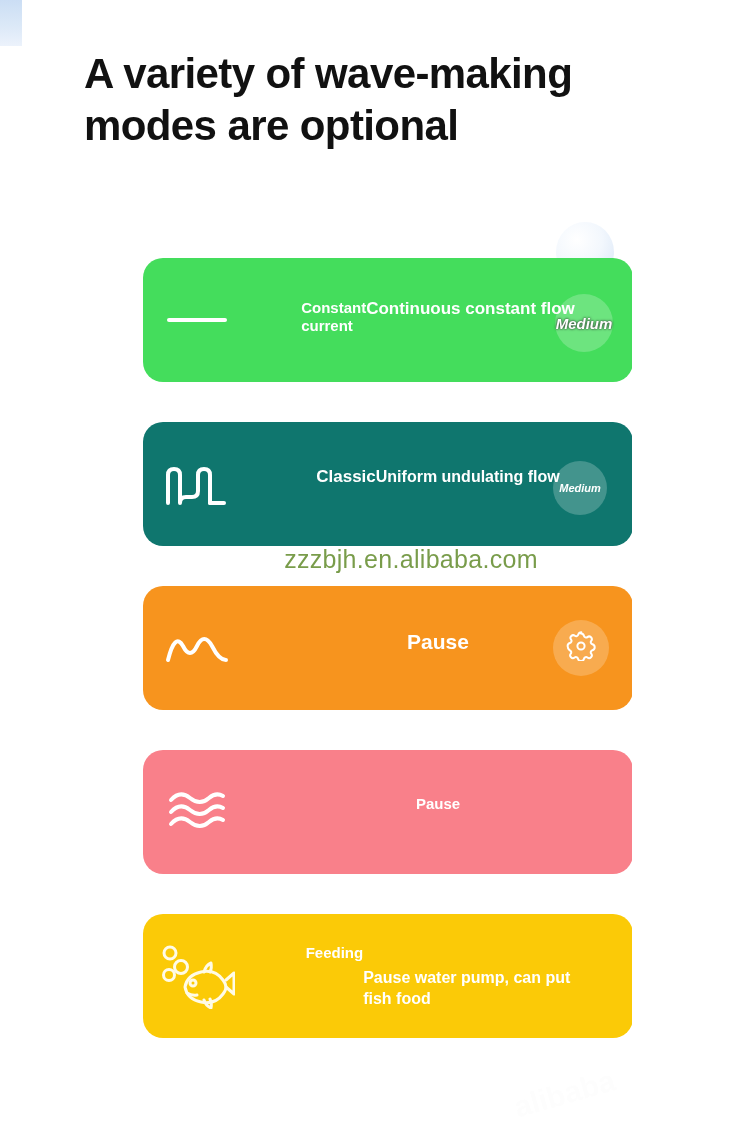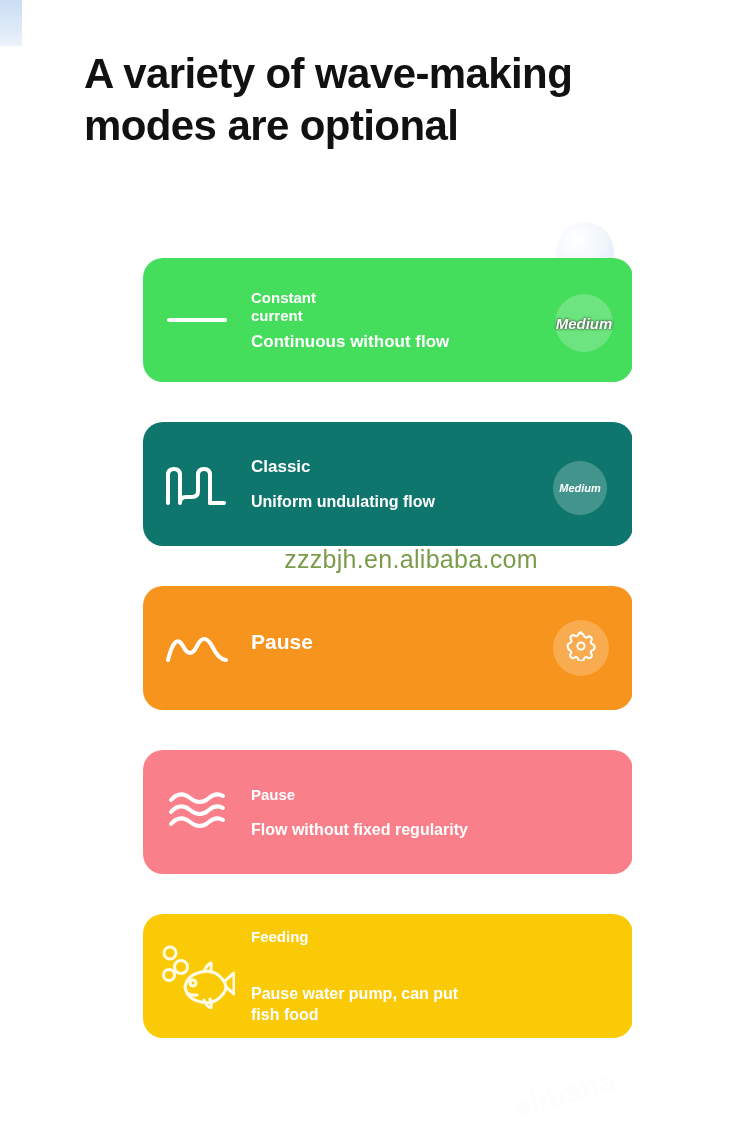--- a/index.html
+++ b/index.html
@@ -104,21 +104,21 @@
     height: 124px;
     display: flex;
     align-items: center;
     justify-content: center;
   }
   .card-icon svg { display: block; }
 
   .card-text {
     flex: 1;
     display: flex;
-    flex-direction: column;
+    flex-direction: row;
     justify-content: center;
     padding-right: 8px;
   }
   .card-title {
     color: #ffffff;
     font-weight: bold;
     font-family: "Liberation Sans", sans-serif;
     white-space: pre-line;
   }
   .card-desc {
@@ -233,21 +233,21 @@
 
     <div class="card card-1" style="background:#44DD5C;">
       <div class="card-icon">
         <svg width="64" height="40" viewBox="0 0 64 40">
           <line x1="4" y1="20" x2="60" y2="20" stroke="#ffffff" stroke-width="4" stroke-linecap="round"></line>
         </svg>
       </div>
       <div class="card-text">
         <div class="card-title">Constant
 current</div>
-        <div class="card-desc">Continuous without flow</div>
+        <div class="card-desc">Continuous constant flow</div>
       </div>
       <div class="badge badge-medium-lg">
         <span class="badge-label">Medium</span>
       </div>
     </div>
 
     <div class="card card-2" style="background:#0f766e;">
       <div class="card-icon">
         <svg width="66" height="46" viewBox="0 0 66 46">
           <path d="M4 42 L4 14 Q4 8 10 8 Q16 8 16 14 L16 42 Q16 36 22 36 L28 36 Q34 36 34 30 L34 14 Q34 8 40 8 Q46 8 46 14 L46 42" fill="none" stroke="#ffffff" stroke-width="4" stroke-linecap="round" stroke-linejoin="round"></path>
@@ -285,21 +285,20 @@
     <div class="card card-4" style="background:#F9808A;">
       <div class="card-icon">
         <svg width="62" height="52" viewBox="0 0 62 52">
           <path d="M5 14 Q14 4 24 12 Q34 20 43 12 Q50 6 57 10" fill="none" stroke="#ffffff" stroke-width="4" stroke-linecap="round"></path>
           <path d="M5 26 Q14 16 24 24 Q34 32 43 24 Q50 18 57 22" fill="none" stroke="#ffffff" stroke-width="4" stroke-linecap="round"></path>
           <path d="M5 38 Q14 28 24 36 Q34 44 43 36 Q50 30 57 34" fill="none" stroke="#ffffff" stroke-width="4" stroke-linecap="round"></path>
         </svg>
       </div>
       <div class="card-text">
         <div class="card-title">Pause</div>
-        <div class="card-desc">Flow without fixed regularity</div>
       </div>
     </div>
 
     <div class="card card-5" style="background:#FBCA07;">
       <div class="card-icon">
         <svg width="76" height="66" viewBox="0 0 76 66">
           <g fill="none" stroke="#fffbe6" stroke-width="3" stroke-linejoin="round" stroke-linecap="round">
             <circle cx="11" cy="10" r="6"></circle>
             <circle cx="22" cy="24" r="6.5"></circle>
             <circle cx="10" cy="32" r="5.5"></circle>

